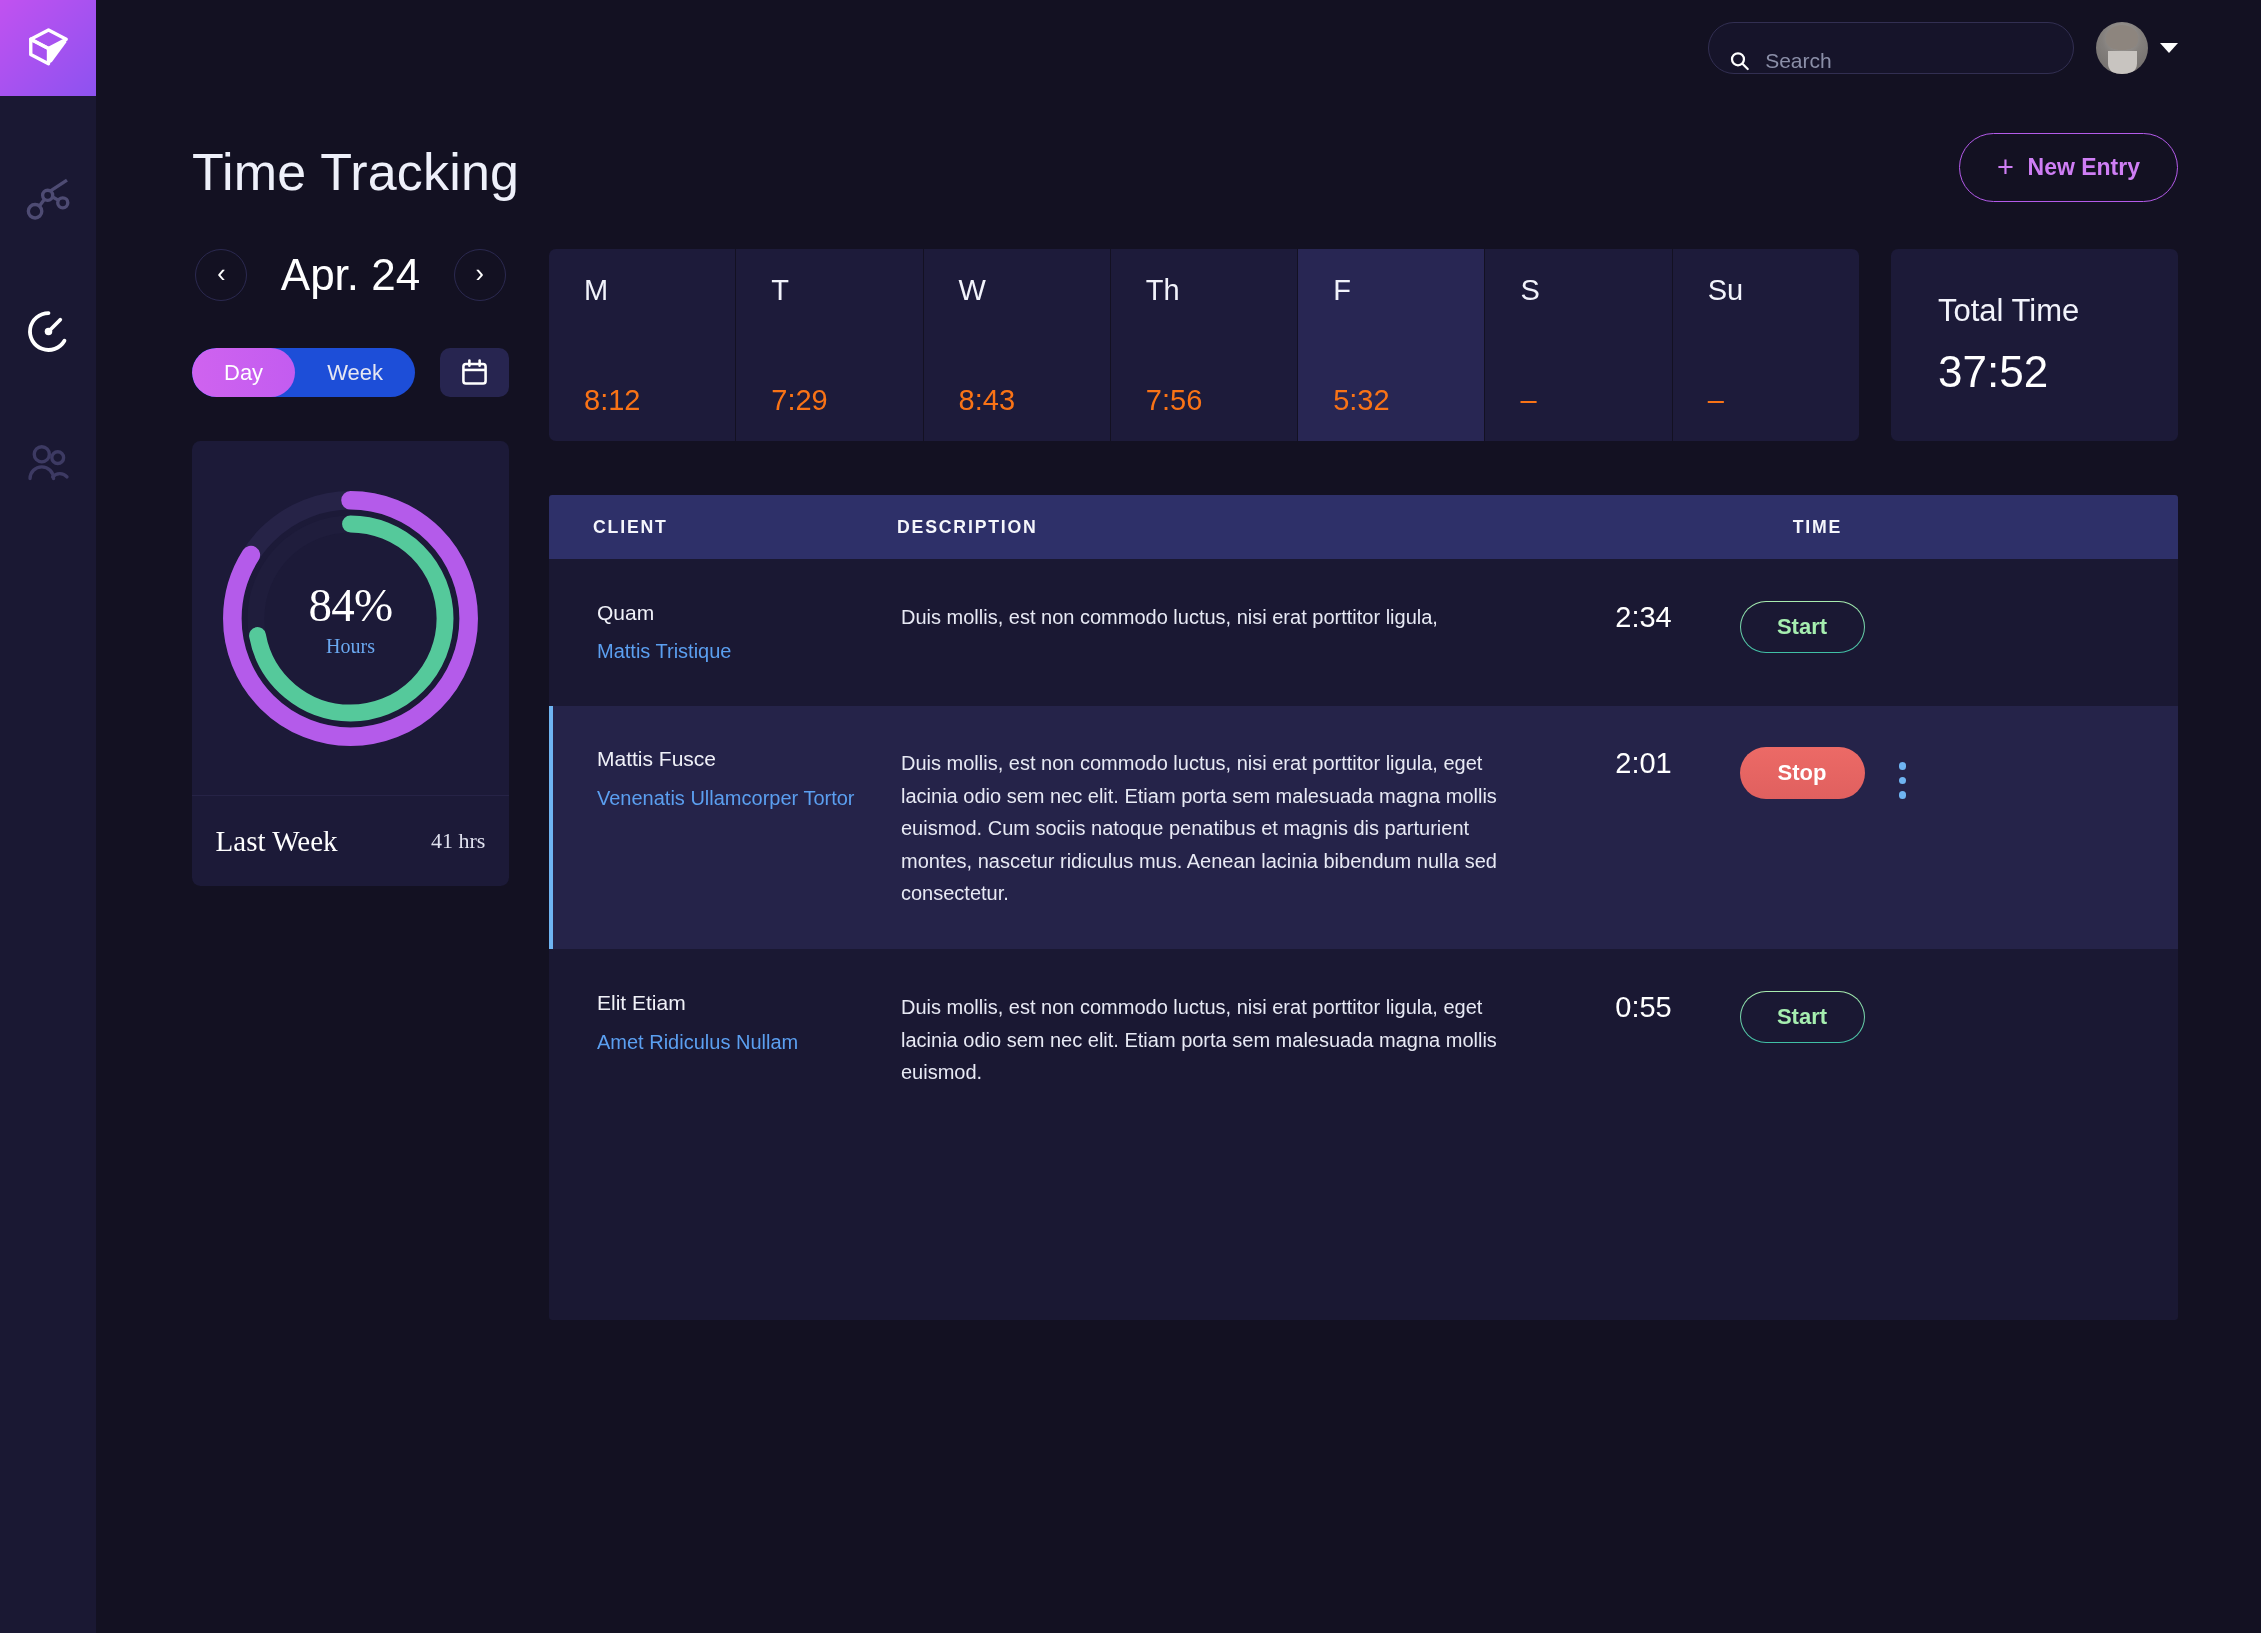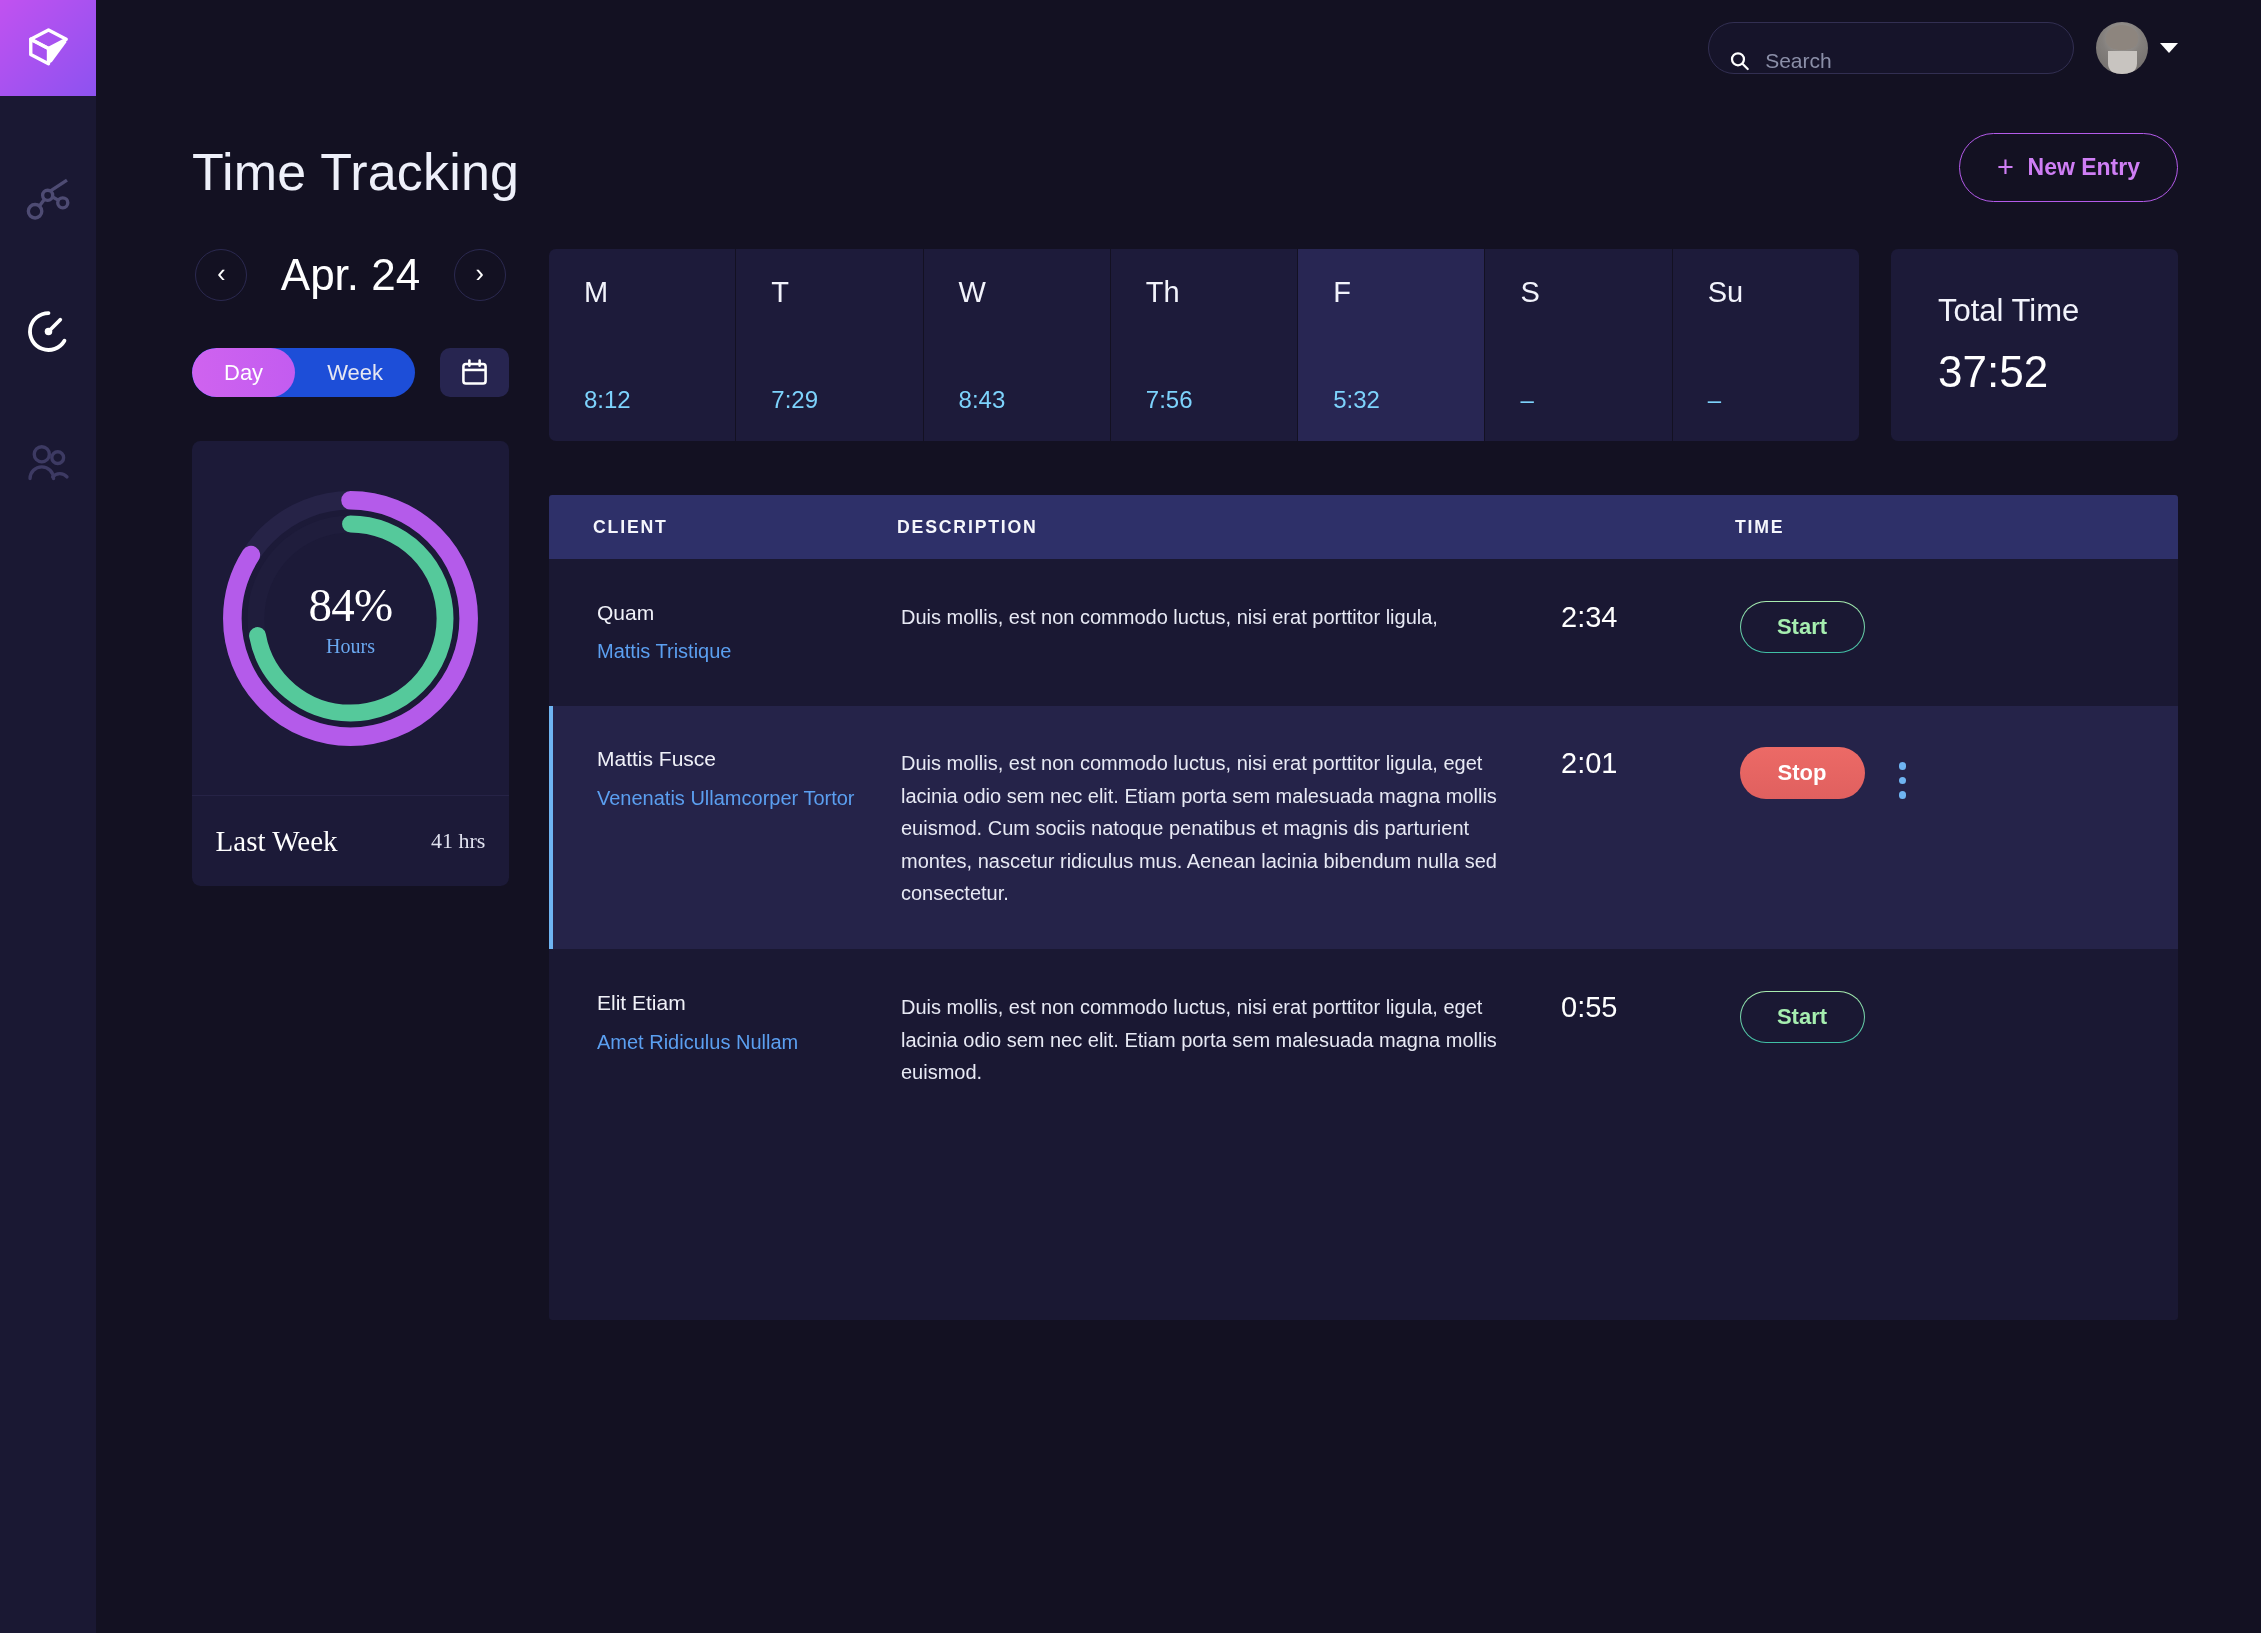--- a/index.html
+++ b/index.html
@@ -140,41 +140,41 @@
     height:192px;
   }
   .day-cell {
     flex:1; border-right:0.8px solid #131122;
     display:flex; flex-direction:column; justify-content:center;
     padding-left:35px;
   }
   .day-cell:last-child { border-right:none; }
   .day-cell.active { background:#282653; }
   .day-name { font-size:29px; color:#f2f3fb; margin-bottom:29px; }
-  .day-time { font-size:24px; color:#7dd3fc;margin-top:48px; }
+  .day-time { font-size:29px; color:#f97316;margin-top:48px; }
   .total-card {
     width:287px; flex:0 0 287px; background:#1c1a38; border-radius:6.7px;
     display:flex; flex-direction:column; justify-content:center; padding-left:47px;
     height:192px;
   }
   .total-label { font-size:31px; color:#f2f3fb; margin-bottom:18.6px; }
   .total-val { font-size:44px; color:#fff; }
 
   
   .table-card {
     margin-top:54px; background:#1a1833; border-radius:3.4px; overflow:hidden;
     min-height:825px;
   }
   .thead {
     background:#2e3069; height:64px; display:flex; align-items:center;
   }
   .th { font-size:17.7px; letter-spacing:1.8px; color:#f5f6fc; font-weight:700; }
   .col-client { width:304px; flex:0 0 304px; padding-left:44px; }
   .col-desc   { flex:1; padding-left:44px; }
-  .col-time   { width:194px; flex:0 0 194px; padding-left:29px; }
+  .col-time   { width:194px; flex:0 0 194px; padding-left:29px;text-align:center; }
   .col-act    { width:278px; flex:0 0 278px; }
 
   .trow { display:flex; align-items:flex-start; padding:40px 0; border-left:4.2px solid transparent; }
   .trow.active { background:#252349; border-left:4.2px solid #6fb4f2; }
   .cell { padding-top:1.7px; }
   .client-name { font-size:21px; color:#f0f1f8; }
   .client-sub  { font-size:20px; color:#5b9ff0; margin-top:13.5px; line-height:1.38; }
   .desc { font-size:20px; color:#e7e9f4; line-height:1.62; max-width:675px; }
   .time { font-size:29px; color:#fff; }
   .act-wrap { display:flex; align-items:flex-start; gap:34px; padding-left:13.5px; }

